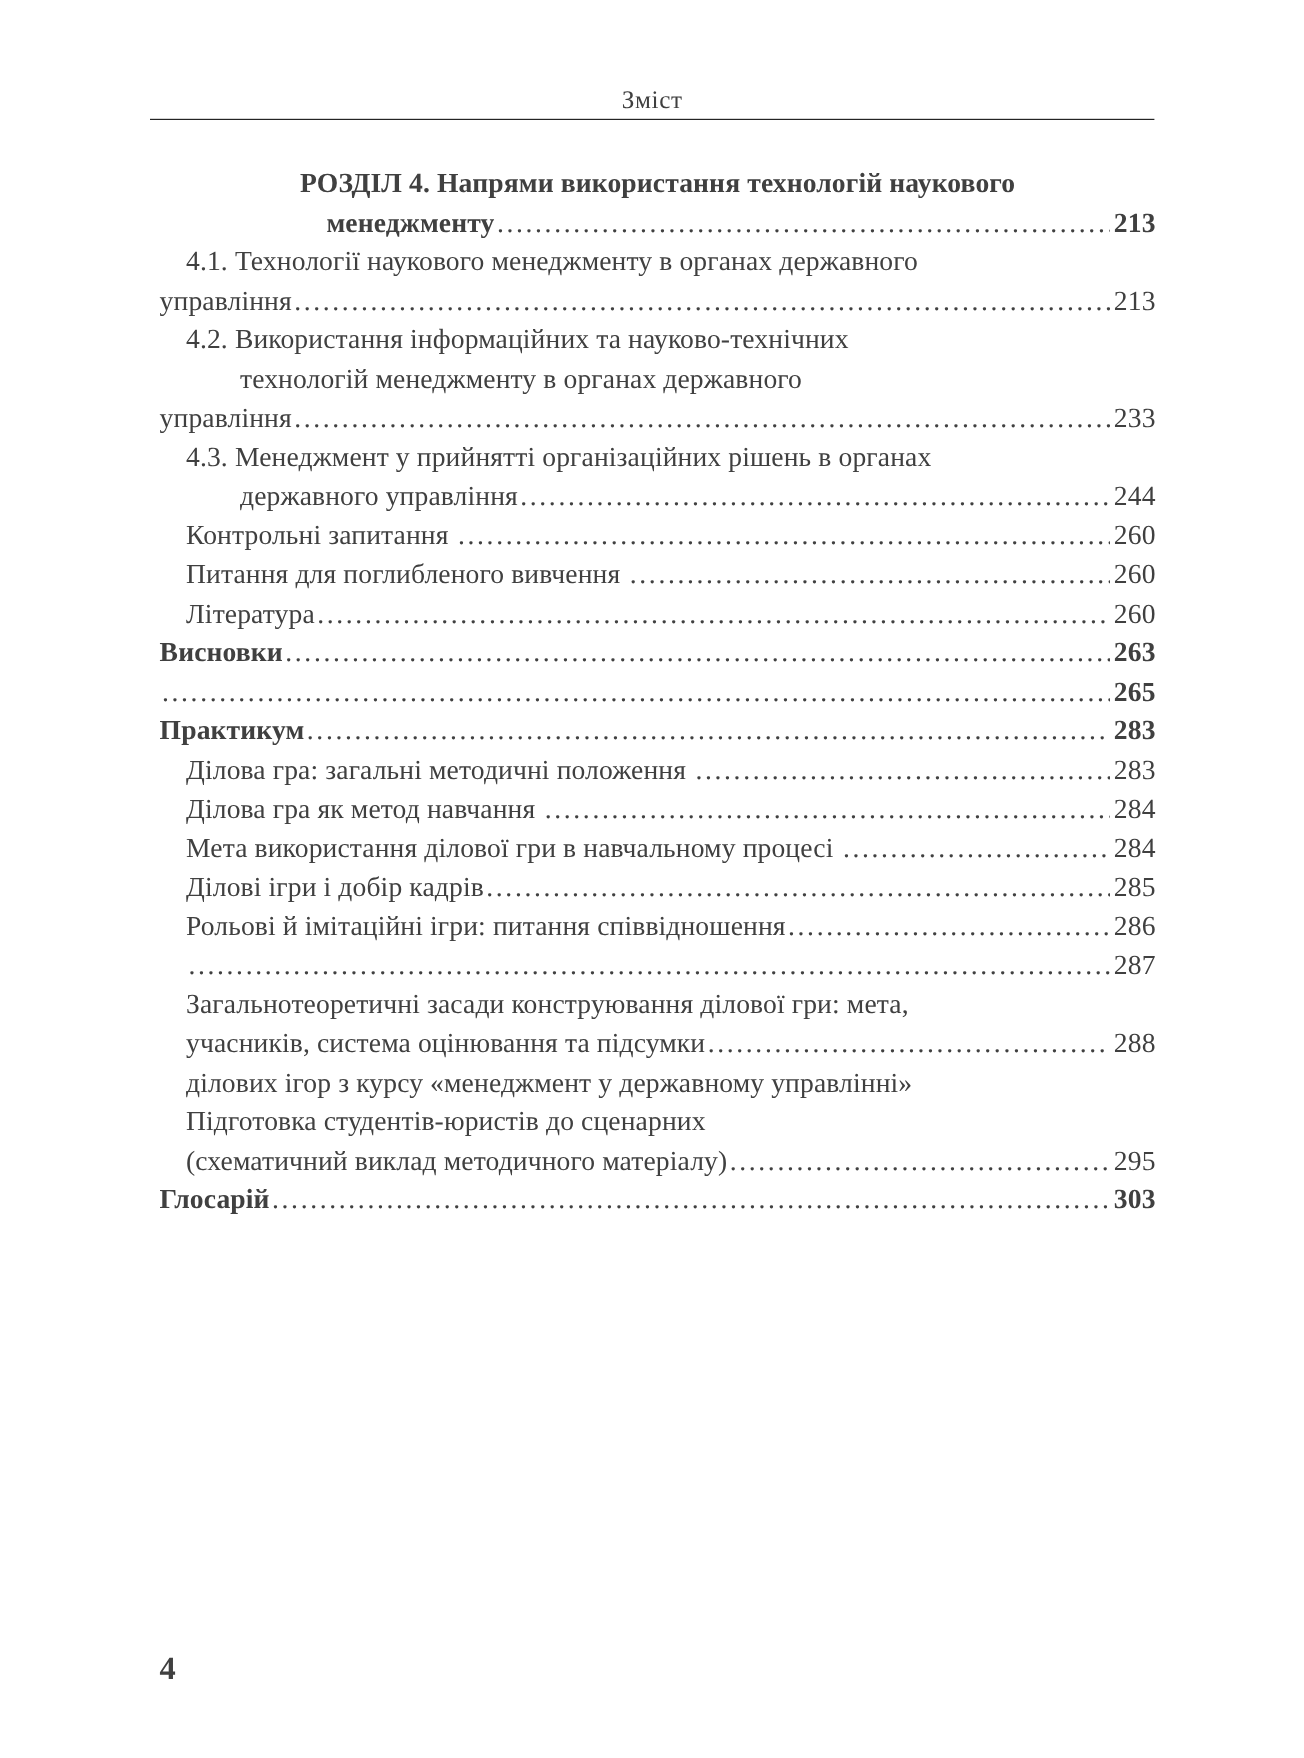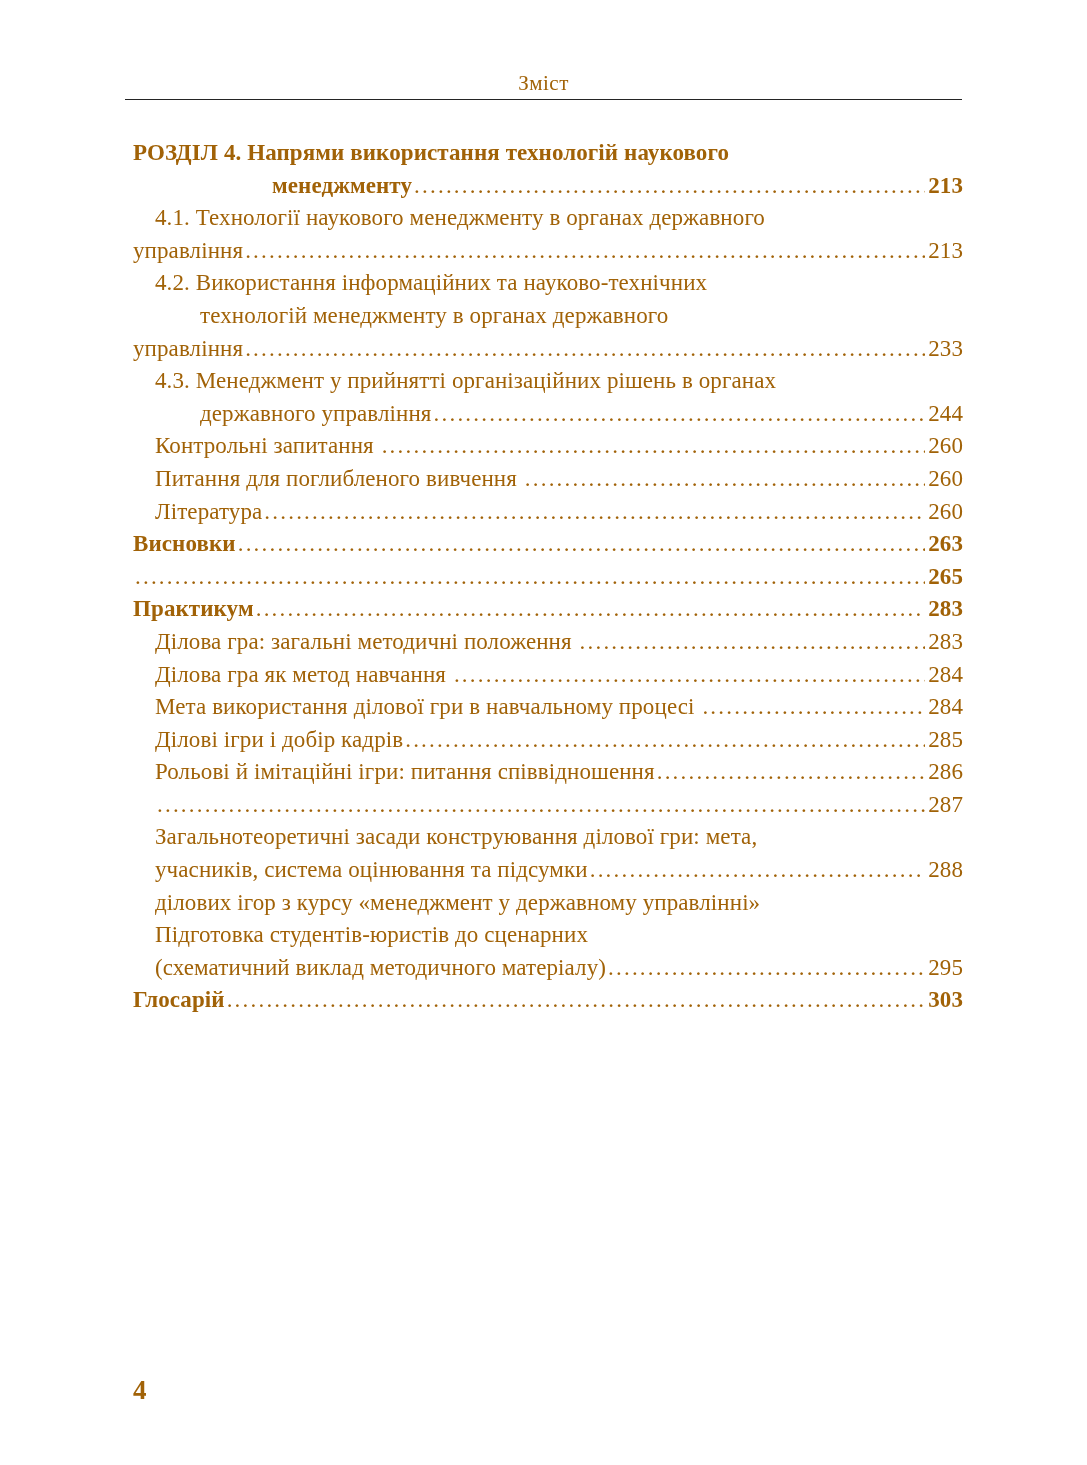--- a/index.html
+++ b/index.html
@@ -6,21 +6,21 @@
     margin: 0;
     padding: 0;
     background: #ffffff;
   }
   .page {
     position: relative;
     width: 1087px;
     height: 1465px;
     background: #ffffff;
     font-family: "Liberation Serif", "DejaVu Serif", serif;
-    color: #a16207;
+    color: #404040;
     overflow: hidden;
   }
   .header-title {
     position: absolute;
     top: 71px;
     left: 125px;
     right: 125px;
     text-align: center;
     font-size: 21px;
     letter-spacing: 0.5px;
@@ -39,21 +39,21 @@
     width: 830px;
   }
   .toc-line {
     display: flex;
     align-items: baseline;
     font-size: 23px;
     line-height: 32.6px;
     letter-spacing: 0.1px;
   }
   .toc-line.bold { font-weight: bold; }
-  .ind-0 { margin-left: 0; }
+  .ind-0 { margin-left: 0; justify-content: center; }
   .ind-1 { margin-left: 22px; }
   .ind-2 { margin-left: 67px; }
   .ind-3 { margin-left: 139px; }
   .toc-text { white-space: pre; }
   .leader {
     flex: 1;
     overflow: hidden;
     white-space: nowrap;
     margin: 0 3px 0 2px;
     min-width: 12px;

